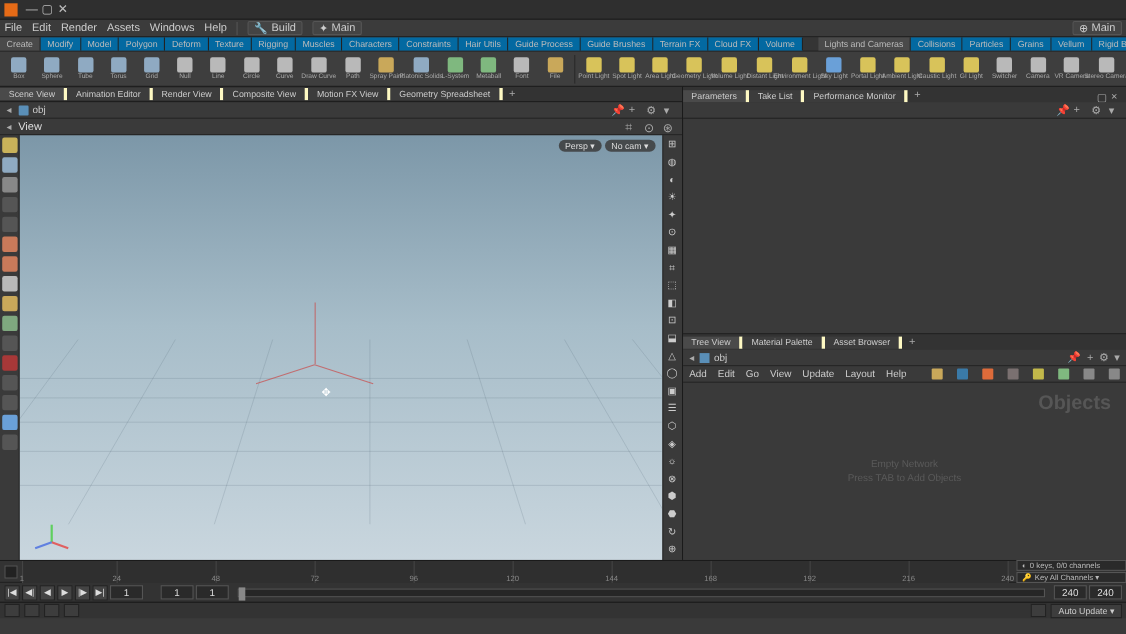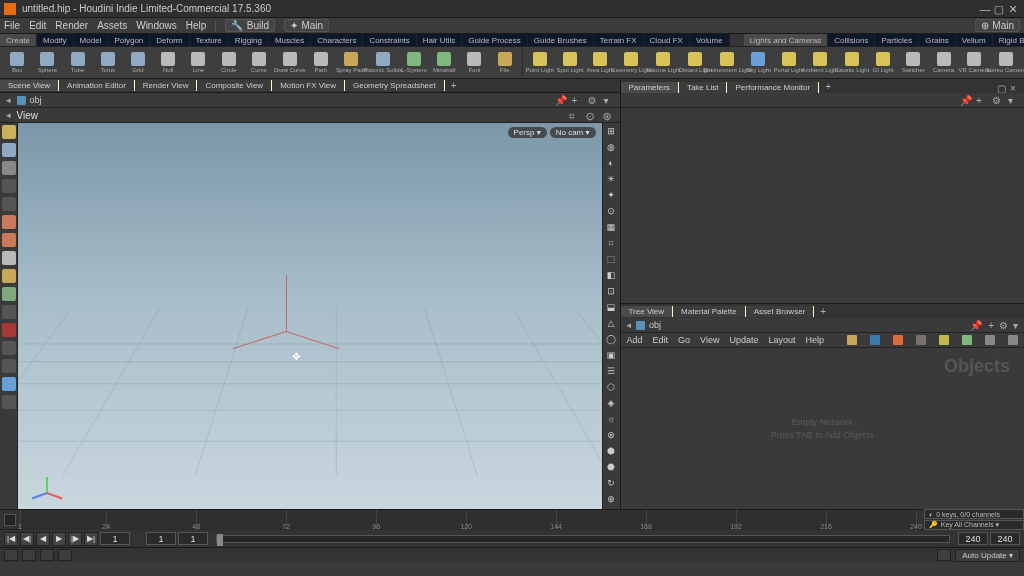--- a/index.html
+++ b/index.html
@@ -10,31 +10,31 @@
   .titlebar .title { color: #ccc; font-size: 10px; flex: 1; }
   .titlebar .winbtn { width: 14px; text-align: center; color: #bbb; cursor: pointer; font-size: 11px; line-height: 12px; }
   
   .menubar { height: 16px; background: #3b3b3b; display: flex; align-items: center; border-bottom: 1px solid #1a1a1a; padding: 0 4px; gap: 9px; }
   .menu-item { color: #ccc; font-size: 10px; cursor: pointer; }
   .menu-sep { width: 1px; height: 12px; background: #555; }
   .menu-btn { display: flex; align-items: center; gap: 3px; padding: 0 5px; font-size: 10px; color: #ccc; border: 1px solid #555; background: #444; border-radius: 2px; height: 13px; }
   .mb-right { margin-left: auto; display: flex; gap: 5px; align-items: center; }
   
   .shelf-tabs { height: 13px; background: #353535; display: flex; align-items: flex-end; border-bottom: 1px solid #222; }
-  .shelf-tab { font-size: 8px; color: #bbb; padding: 2px 6px 1px; border-right: 1px solid #222; background: #0f172a; cursor: pointer; white-space: nowrap; }
+  .shelf-tab { font-size: 8px; color: #bbb; padding: 2px 6px 1px; border-right: 1px solid #222; background: #0369a1; cursor: pointer; white-space: nowrap; }
   .shelf-tab.active { background: #4a4a4a; }
   
   .shelf { height: 32px; background: #3e3e3e; display: flex; align-items: center; padding: 0 2px; border-bottom: 1px solid #1a1a1a; }
   .tool { display: flex; flex-direction: column; align-items: center; justify-content: center; width: 32px; height: 30px; cursor: pointer; }
   .tool .ticon { width: 14px; height: 14px; border-radius: 2px; }
   .tool .tlabel { font-size: 6px; color: #aaa; margin-top: 1px; white-space: nowrap; }
   .tool-sep { width: 1px; height: 26px; background: #2a2a2a; margin: 0 2px; }
   
   .pane-tabs { height: 14px; background: #333; display: flex; align-items: center; border-bottom: 1px solid #1a1a1a; }
-  .ptab { font-size: 8px; color: #ccc; padding: 1px 8px; border-right: 1px solid #fef9c3; background: #3c3c3c; cursor: pointer; }
+  .ptab { font-size: 8px; color: #ccc; padding: 1px 8px; border-right: 3px solid #fef9c3; background: #3c3c3c; cursor: pointer; }
   .ptab.active { background: #4a4a4a; }
   .ptab-plus { padding: 1px 6px; color: #aaa; cursor: pointer; }
   
   .main { display: flex; height: 430px; }
   
   .vp-col { width: 695px; display: flex; flex-direction: column; border-right: 1px solid #1a1a1a; }
   .vp-path { height: 15px; background: #3a3a3a; display: flex; align-items: center; padding: 0 6px; gap: 6px; border-bottom: 1px solid #222; }
   .vp-path .arrow { color: #aaa; font-size: 9px; }
   .vp-path .crumb { display: flex; align-items: center; gap: 4px; font-size: 9px; color: #ccc; }
   .vp-path .cicon { width: 9px; height: 9px; background: #5a8fb8; border-radius: 1px; }
@@ -98,21 +98,20 @@
   .bottombar { height:15px; background:#333; border-top:1px solid #1a1a1a; display:flex; align-items:center; padding:0 4px; gap:4px;}
   .bbtn { width:14px; height:12px; background:#3d3d3d; border:1px solid #222; cursor:pointer; }
   .bottombar .spacer { flex:1;}
   .auto-upd { font-size:8px; color:#ccc; background:#3d3d3d; border:1px solid #222; padding:1px 6px; cursor:pointer;}
 </style>
 </head>
 <body>
 
 <div class="titlebar">
   <div class="hicon"></div>
-  <div class="title">untitled.hip - Houdini Indie Limited-Commercial 17.5.360</div>
   <div class="winbtn">—</div>
   <div class="winbtn">▢</div>
   <div class="winbtn">✕</div>
 </div>
 
 <div class="menubar">
   <span class="menu-item">File</span>
   <span class="menu-item">Edit</span>
   <span class="menu-item">Render</span>
   <span class="menu-item">Assets</span>

